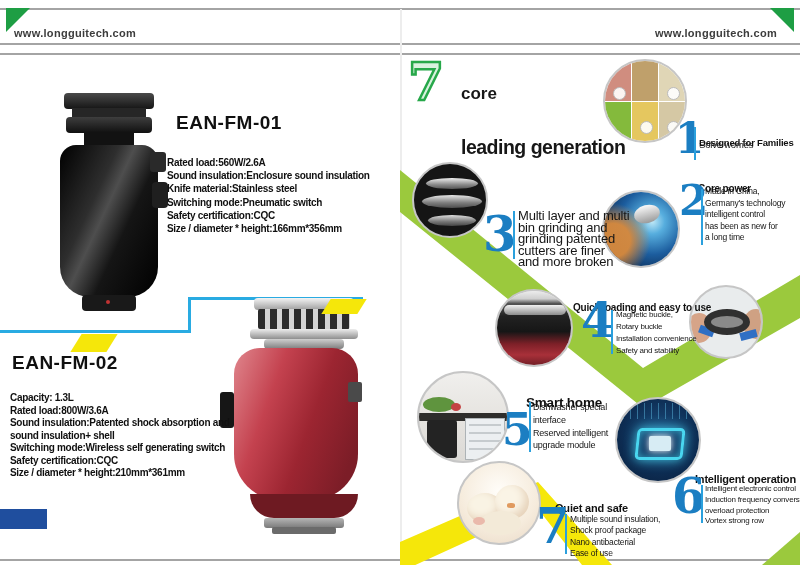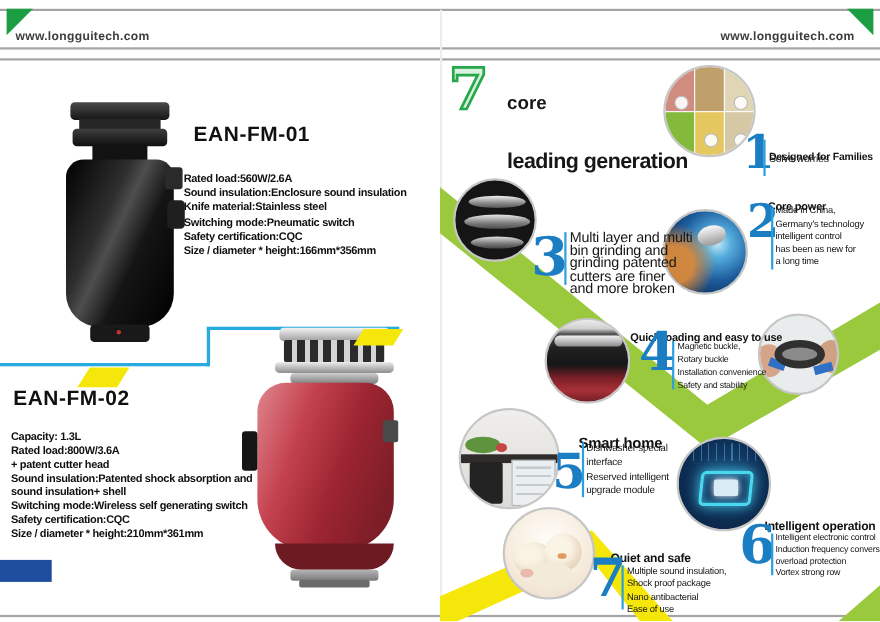--- a/index.html
+++ b/index.html
@@ -87,21 +87,20 @@
   <div class="pc-part" style="left:30px;top:198px;width:108px;height:24px;border-radius:0 0 36px 36px;background:#6e1a22"></div>
   <div class="pc-part" style="left:44px;top:222px;width:80px;height:10px;border-radius:3px;background:linear-gradient(#b5b5b5,#7a7a7a)"></div>
   <div class="pc-part" style="left:52px;top:231px;width:64px;height:7px;border-radius:2px;background:#6b6b6b"></div>
 </div>
 
 <div class="model" style="left:12px;top:352px">EAN-FM-02</div>
 
 <div class="specs" style="left:10px;top:392px;line-height:12.5px">
   <div>Capacity: 1.3L</div>
   <div>Rated load:800W/3.6A</div>
-  <div>+ patent cutter head</div>
   <div>Sound insulation:Patented shock absorption and</div>
   <div>sound insulation+ shell</div>
   <div>Switching mode:Wireless self generating switch</div>
   <div>Safety certification:CQC</div>
   <div>Size / diameter * height:210mm*361mm</div>
 </div>
 
 <div class="abs" style="left:0;top:509px;width:47px;height:20px;background:#1f4e9e;z-index:2"></div>
 
 <div class="big7">7</div>

